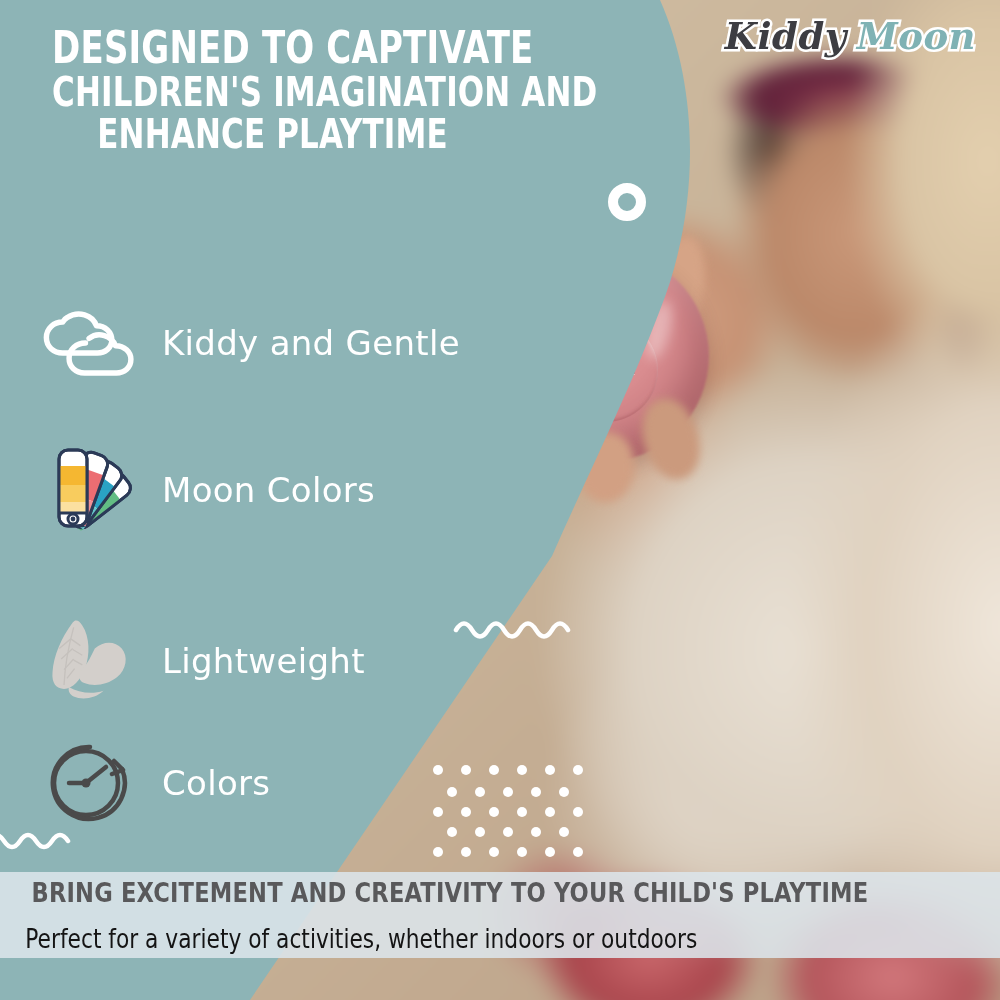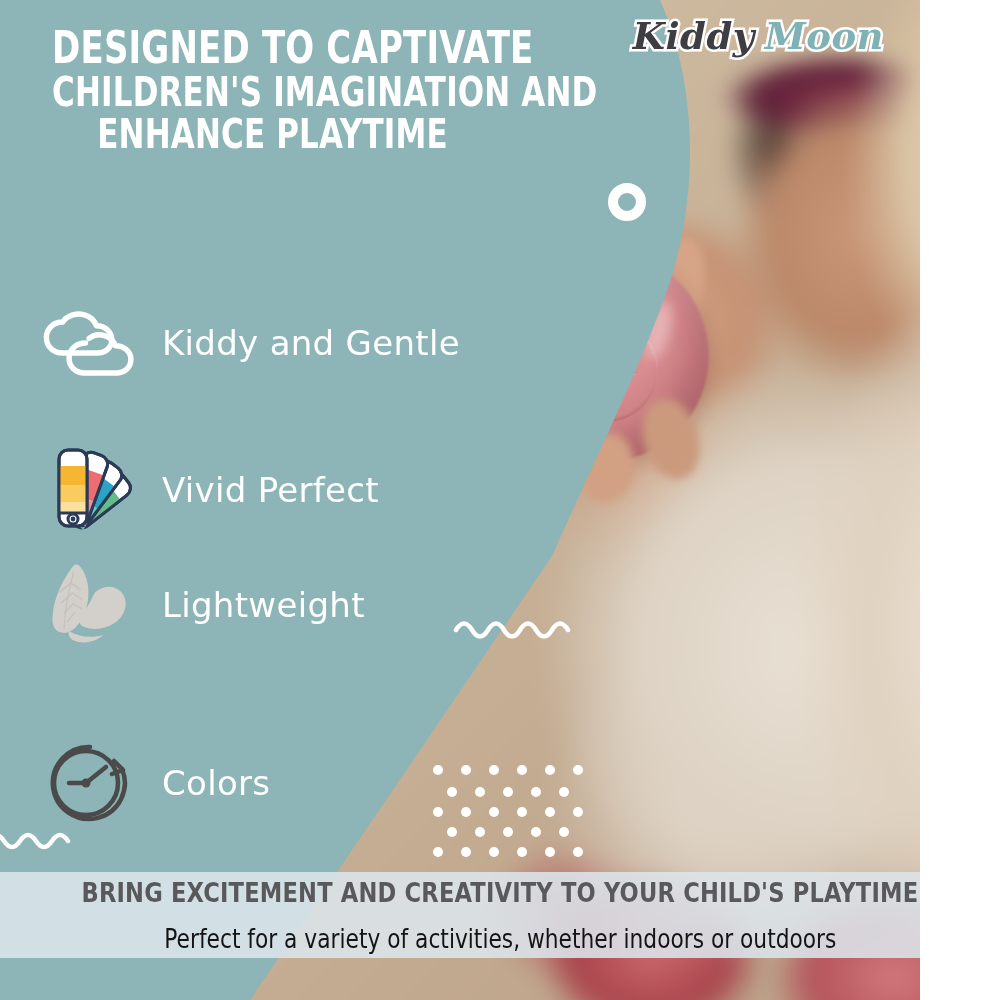--- a/index.html
+++ b/index.html
@@ -4,21 +4,21 @@
 <style>
   * { margin:0; padding:0; box-sizing:border-box; }
   html,body { width:1000px; height:1000px; overflow:hidden; }
   body {
     font-family:"Liberation Sans", sans-serif;
     background:#ffffff;
   }
 
   #poster {
     position:relative;
-    width:920px; height:1000px;
+    width:1000px; height:1000px;
     overflow:hidden;
     background:#c8b39b;
   }
 
   
   .photo {
     position:absolute; inset:0;
     background:
       
       radial-gradient(ellipse 180px 300px at 960px 180px, #e3cfae 0%, #d9c4a4 45%, rgba(217,196,164,0) 75%),
@@ -117,55 +117,55 @@
     display:flex; align-items:center; gap:22px;
   }
   .feature-ico { width:100px; height:86px; flex:0 0 auto; display:flex; align-items:center; justify-content:center; }
   .feature-label {
     color:#ffffff; font-size:34px; font-weight:400;
     font-family:"DejaVu Sans","Liberation Sans", sans-serif;
     letter-spacing:.3px; white-space:nowrap;
   }
   .f0 { top:300px; }
   .f1 { top:447px; }
-  .f2 { top:562px; }
+  .f2 { top:618px; }
   .f3 { top:740px; }
 
   
   .decor { position:absolute; pointer-events:none; }
   .ring {
     left:608px; top:183px; width:38px; height:38px;
     border:10px solid #ffffff; border-radius:50%;
   }
   .wave-mid { left:452px; top:612px; }
   .wave-low { left:-14px; top:825px; }
   .dots { left:432px; top:762px; }
 
   
   .bottom-bar {
     position:absolute; left:0; top:872px; width:1000px; height:86px;
     background:rgba(220,229,234,.88);
-    display:flex; flex-direction:column; align-items:center; justify-content:center;
+    display:flex; flex-direction:column; align-items:flex-start; justify-content:center;
     gap:16px;
   }
   .bb-head {
     font-family:"DejaVu Sans Condensed","Liberation Sans Narrow","Liberation Sans", sans-serif;
     font-weight:bold; font-size:27px; color:#59595b;
     text-transform:uppercase; letter-spacing:.2px; white-space:nowrap;
     transform:scaleX(.93);
   }
   .bb-sub {
     font-family:"DejaVu Sans Condensed","Liberation Sans Narrow","Liberation Sans", sans-serif;
     font-size:26px; color:#141414; white-space:nowrap;
     transform:scaleX(.93);
   }
 
   
   .logo {
-    position:absolute; right:36px; top:14px;
+    position:absolute; right:24px; top:14px;
     font-family:"DejaVu Serif", serif;
     font-style:italic; font-weight:bold;
     font-size:37px; letter-spacing:.5px;
     white-space:nowrap;
   }
   .logo .k {
     color:#3d3d42;
     -webkit-text-stroke:5px #ffffff;
     paint-order:stroke fill;
   }
@@ -308,21 +308,21 @@
             <rect x="15" y="22" width="28" height="19" fill="#f5b731" stroke="none"></rect>
             <rect x="15" y="41" width="28" height="17" fill="#f8cc5e" stroke="none"></rect>
             <rect x="15" y="58" width="28" height="11" fill="#fbe0a0" stroke="none"></rect>
             <rect x="15" y="6" width="28" height="76" rx="9" fill="none"></rect>
             <line x1="15" y1="69" x2="43" y2="69"></line>
             <circle cx="29" cy="75" r="5" fill="#ffffff"></circle>
             <circle cx="29" cy="75" r="2.4" fill="#2b3a57" stroke="none"></circle>
           </g>
         </svg>
       </span>
-      <span class="feature-label">Vivid Perfect</span>
+      <span class="feature-label">Moon Colors</span>
     </div>
 
     <div class="feature f2">
       <span class="feature-ico">
         <svg width="104" height="86" viewBox="0 0 104 86">
           <g fill="#d3cfcb">
             <path d="M34,3 C22,19 14,38 13,55 C12,66 17,72 25,72 C34,72 42,63 47,50
                      C52,37 52,18 44,6 C41,1 37,-1 34,3 Z"></path>
             <path d="M57,30 C66,22 78,22 85,30 C92,38 90,52 80,60 C70,68 56,70 46,66
                      C39,63 39,56 45,50 C50,45 53,38 57,30 Z"></path>

